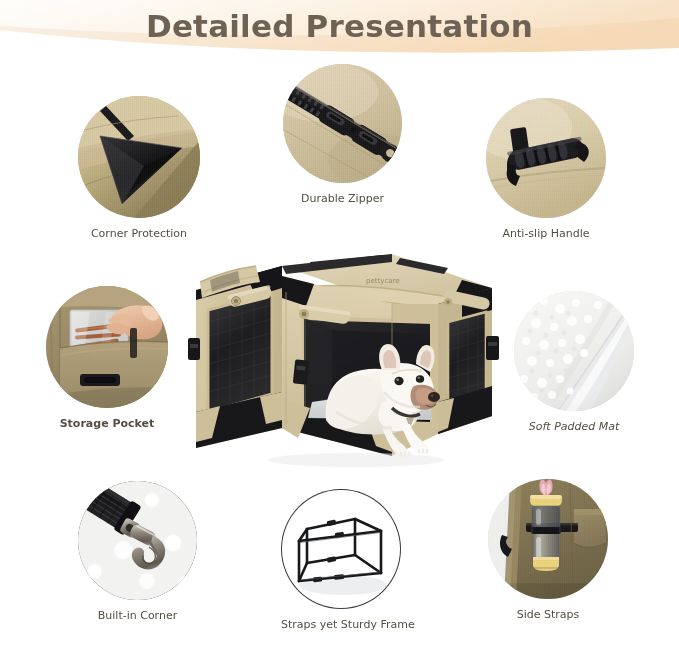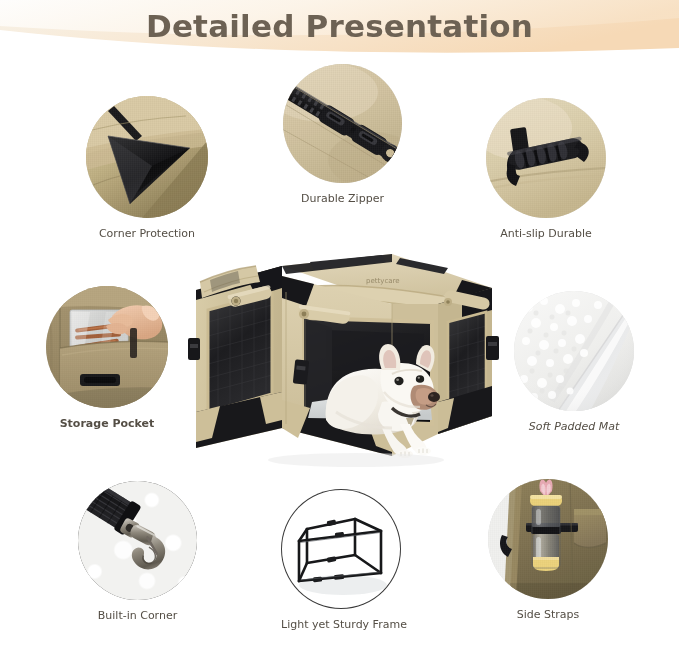--- a/index.html
+++ b/index.html
@@ -96,21 +96,21 @@
 
       <path d="M0,0 H679 V49 C520,57 300,63 0,40 Z" fill="url(#bgA)"></path>
 
       <path d="M0,0 H679 V18 C470,36 250,42 0,26 Z" fill="url(#bgB)" opacity="0.85"></path>
 
       <path d="M0,30 C200,52 420,58 679,48 V72 H0 Z" fill="#ffffff"></path>
     </svg>
     <div class="banner-title">Detailed Presentation</div>
   </div>
 
-  <div class="feature" style="left:86px; top:96px;">
+  <div class="feature" style="left:78px; top:96px;">
     <div class="circle" style="width:122px;height:122px;">
       <svg width="122" height="122" viewBox="0 0 122 122">
         <defs>
           <linearGradient id="cpBeige" x1="0" y1="0" x2="0.7" y2="1">
             <stop offset="0" stop-color="#d8c8a2"></stop>
             <stop offset="0.55" stop-color="#c5b punkt"></stop>
             <stop offset="1" stop-color="#9b8c62"></stop>
           </linearGradient>
           <linearGradient id="cpB2" x1="0" y1="0" x2="0.6" y2="1">
             <stop offset="0" stop-color="#dccfab"></stop>
@@ -256,21 +256,21 @@
           </g>
           <rect x="22" y="46" width="76" height="4" rx="2" fill="#45454c" opacity=".55"></rect>
         </g>
 
         <path d="M92,44 C104,46 106,56 98,64 L90,58 C95,55 95,50 88,50 Z" fill="#141417"></path>
 
         <path d="M24,66 C18,74 20,84 30,88 L34,78 C28,76 27,72 30,68 Z" fill="#121215"></path>
       </svg>
       <div class="ph weave" style="opacity:.3"></div>
     </div>
-    <div class="caption">Anti-slip Durable</div>
+    <div class="caption">Anti-slip Handle</div>
   </div>
 
   <div class="feature" style="left:46px; top:286px;font-weight:bold;">
     <div class="circle" style="width:122px;height:122px;">
       <svg width="122" height="122" viewBox="0 0 122 122">
         <defs>
           <linearGradient id="pkBg" x1="0" y1="0" x2="0.3" y2="1">
             <stop offset="0" stop-color="#a89772"></stop>
             <stop offset="0.5" stop-color="#9b8b67"></stop>
             <stop offset="1" stop-color="#8a7b58"></stop>
@@ -515,21 +515,21 @@
           <rect x="53" y="85.5" width="10" height="5" rx="1.5" transform="rotate(-6 58 88)"></rect>
           <rect x="32" y="88" width="9" height="5" rx="1.5" transform="rotate(-6 36 90)"></rect>
         </g>
 
         <g stroke="#55585c" stroke-width="0.9" fill="none" opacity=".7">
           <path d="M19,53.5 L99,43.5"></path>
           <path d="M19.5,91 L99,83"></path>
         </g>
       </svg>
     </div>
-    <div class="caption">Light yet Sturdy Frame</div>
+    <div class="caption">Straps yet Sturdy Frame</div>
   </div>
 
   <div class="feature" style="left:488px; top:479px;">
     <div class="circle" style="width:120px;height:120px;">
       <svg width="120" height="120" viewBox="0 0 120 120">
         <defs>
           <linearGradient id="ssWall" x1="0" y1="0" x2="0.4" y2="1">
             <stop offset="0" stop-color="#8e8059"></stop>
             <stop offset="0.5" stop-color="#7f7251"></stop>
             <stop offset="1" stop-color="#6e6345"></stop>

